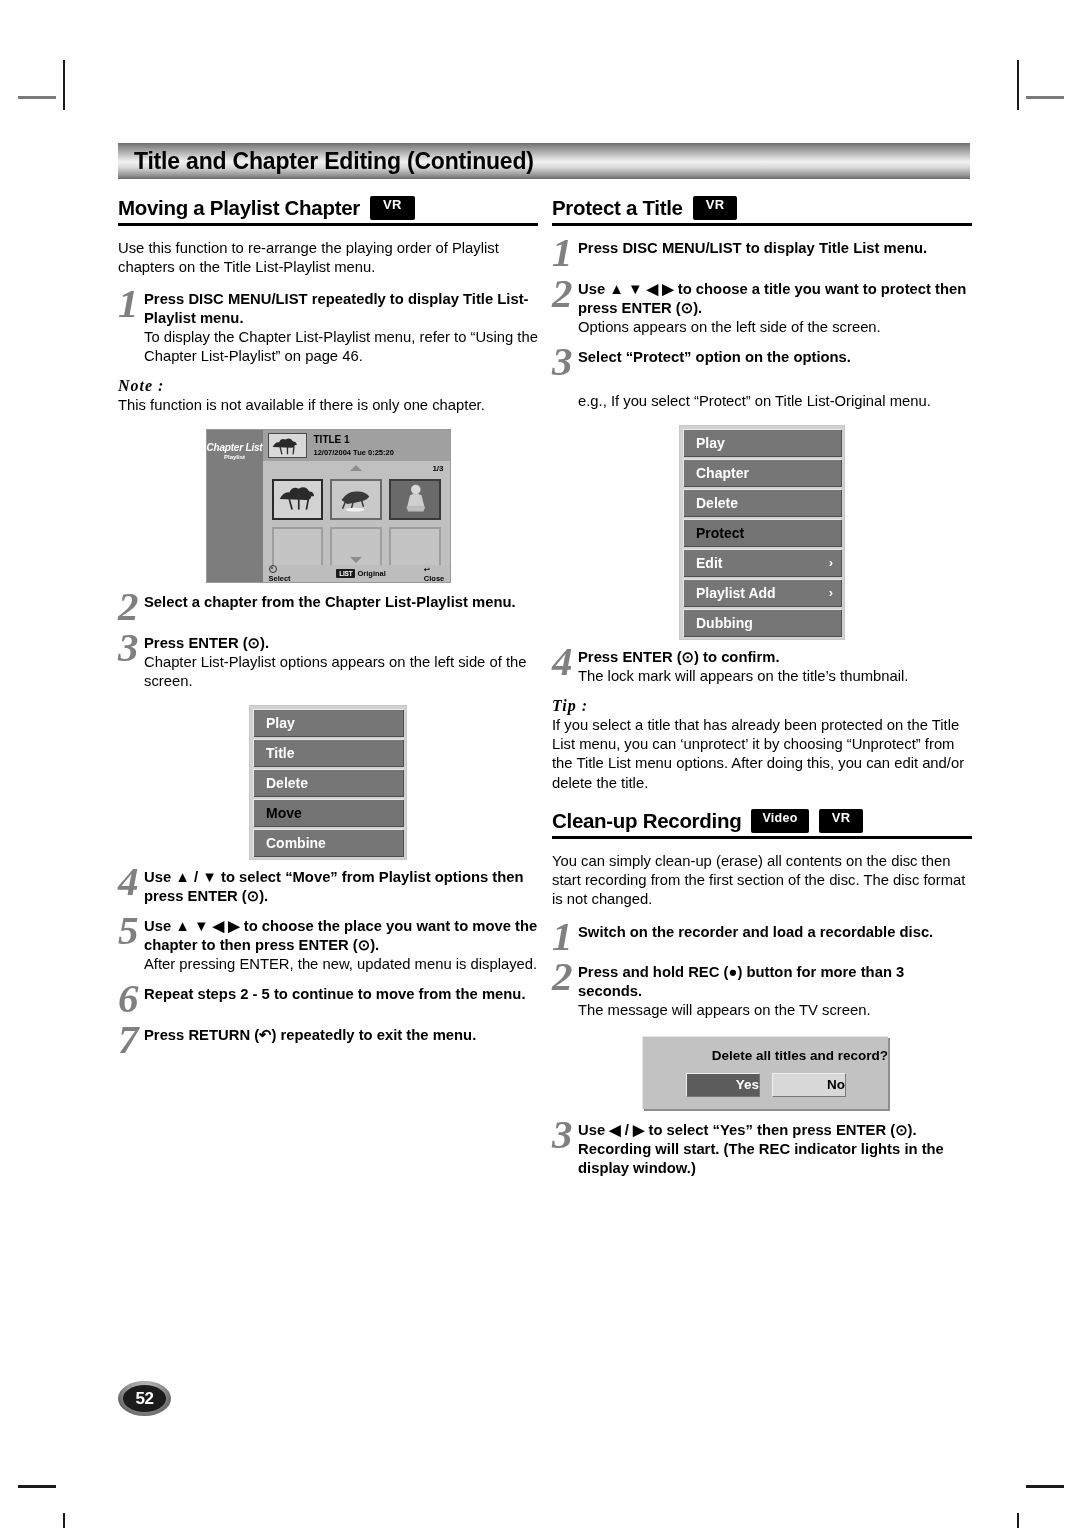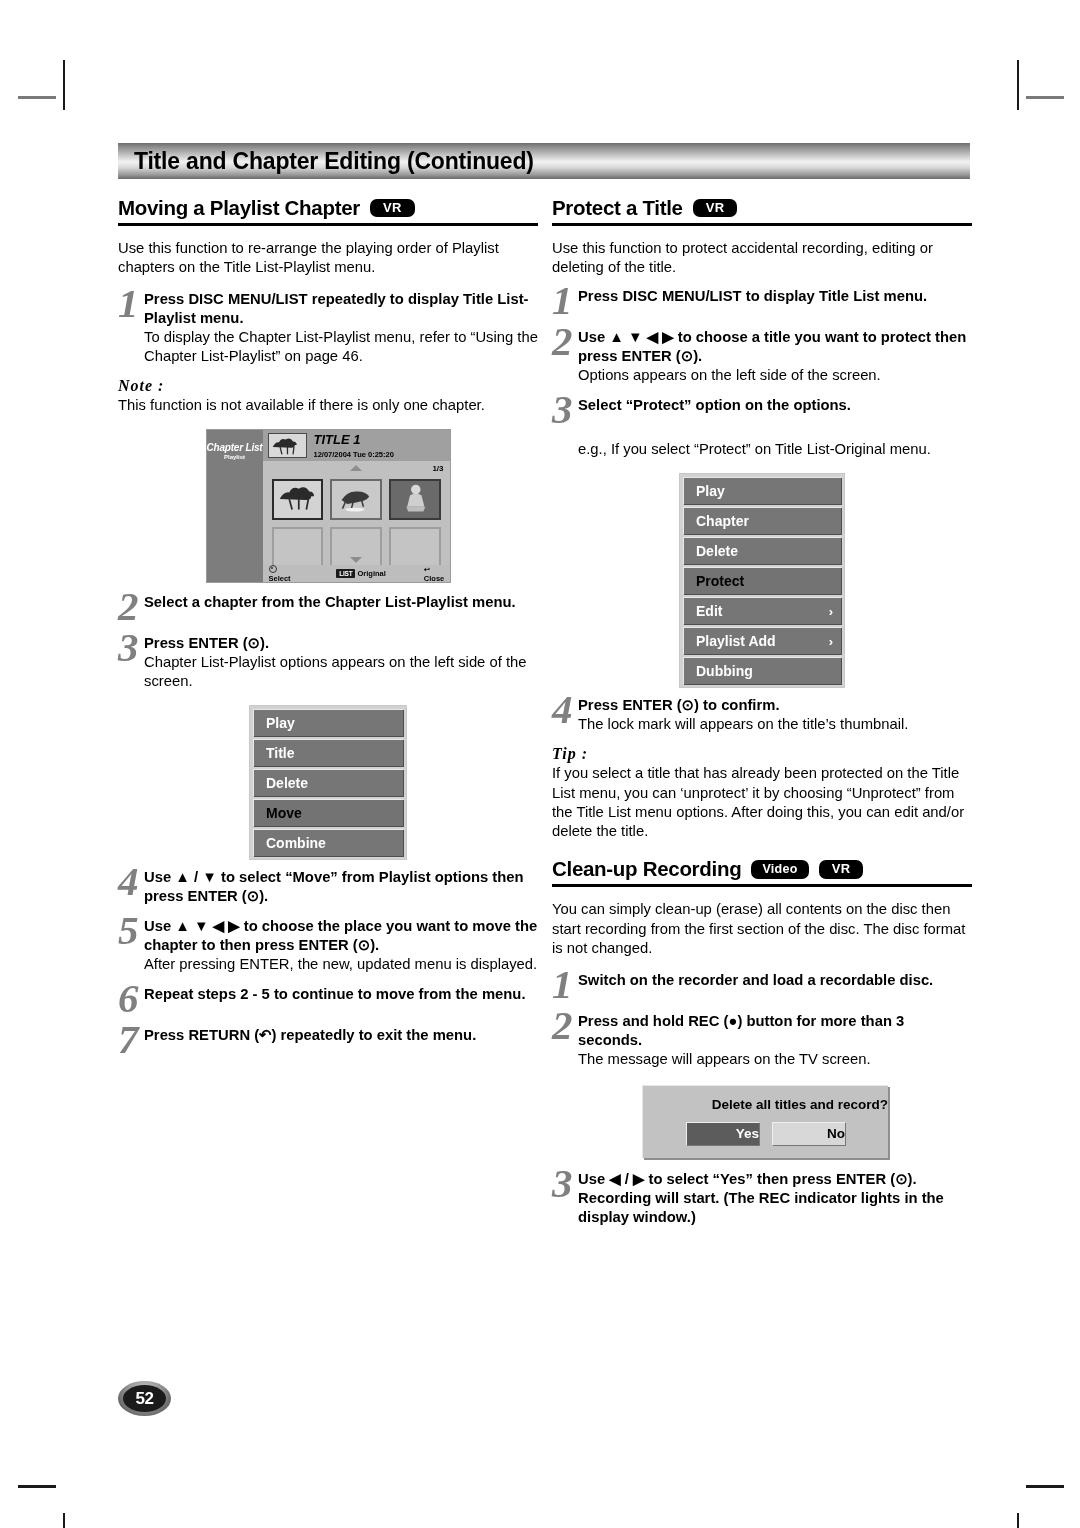--- a/index.html
+++ b/index.html
@@ -45,34 +45,34 @@
     font-size: 23px; font-weight: bold; color: #000;
     margin-left: 16px; letter-spacing: -0.2px;
   }
 
   .col { position: absolute; width: 420px; }
   .col-left  { left: 118px; top: 196px; }
   .col-right { left: 552px; top: 196px; }
 
   
   .sec-head {
-    display: flex; align-items: center; gap: 10px;
+    display: flex; gap: 10px;
     border-bottom: 3px solid #000;
     padding-bottom: 3px;
     margin-bottom: 13px;
   }
   .sec-head h2 {
     font-size: 20.5px; font-weight: bold; margin: 0;
     letter-spacing: -0.3px; white-space: nowrap;
   }
   .badge {
     display: inline-block;
     background: #000; color: #fff;
     font-weight: bold; font-size: 13px;
-    border-radius: 7px;
+    border-radius: 2px;
     padding: 2px 13px 3px 13px;
     line-height: 1.05;
     letter-spacing: 0.3px;
   }
   .badge.video { font-size: 12.5px; padding: 3px 11px 3px 11px; }
 
   p.body {
     font-size: 14.8px; line-height: 1.30; margin: 0 0 13px 0;
   }
   p.body.tight { margin-bottom: 10px; }
@@ -126,21 +126,21 @@
   .shot .top {
     position: absolute; left: 56px; top: 0; right: 0; height: 31px;
     background: #a0a0a0; display: flex; align-items: center;
   }
   .shot .top .thumb {
     width: 37px; height: 23px; margin-left: 5px;
     background: #d9d9d9; border: 1px solid #4a4a4a;
     position: relative; overflow:hidden;
   }
   .shot .top .meta { margin-left: 7px; line-height: 1.45; }
-  .shot .top .meta .l1 { font-weight: bold; font-size: 13px; font-style: italic; }
+  .shot .top .meta .l1 { font-weight: bold; font-size: 10px; }
   .shot .top .meta .l2 { font-weight: bold; font-size: 7.5px; }
   .shot .main {
     position: absolute; left: 56px; top: 31px; right: 0; bottom: 17px;
     background: #c0c0c0;
   }
   .shot .page-ind {
     position: absolute; right: 6px; top: 3px; font-weight: bold; font-size: 8px;
   }
   .shot .arrow-up {
     position: absolute; left: 50%; top: 4px; margin-left: -6px;
@@ -402,21 +402,20 @@
 
   </div>
 
   <div class="col col-right">
 
     <div class="sec-head">
       <h2>Protect a Title</h2>
       <span class="badge">VR</span>
     </div>
 
-    <p class="body tight">Use this function to protect accidental recording, editing or deleting of the title.</p>
 
     <div class="step">
       <div class="num">1</div>
       <div class="txt"><b>Press DISC MENU/LIST to display Title List menu.</b></div>
     </div>
 
     <div class="step">
       <div class="num">2</div>
       <div class="txt">
         <b>Use ▲ ▼ ◀ ▶ to choose a title you want to protect then press ENTER (⊙).</b>

